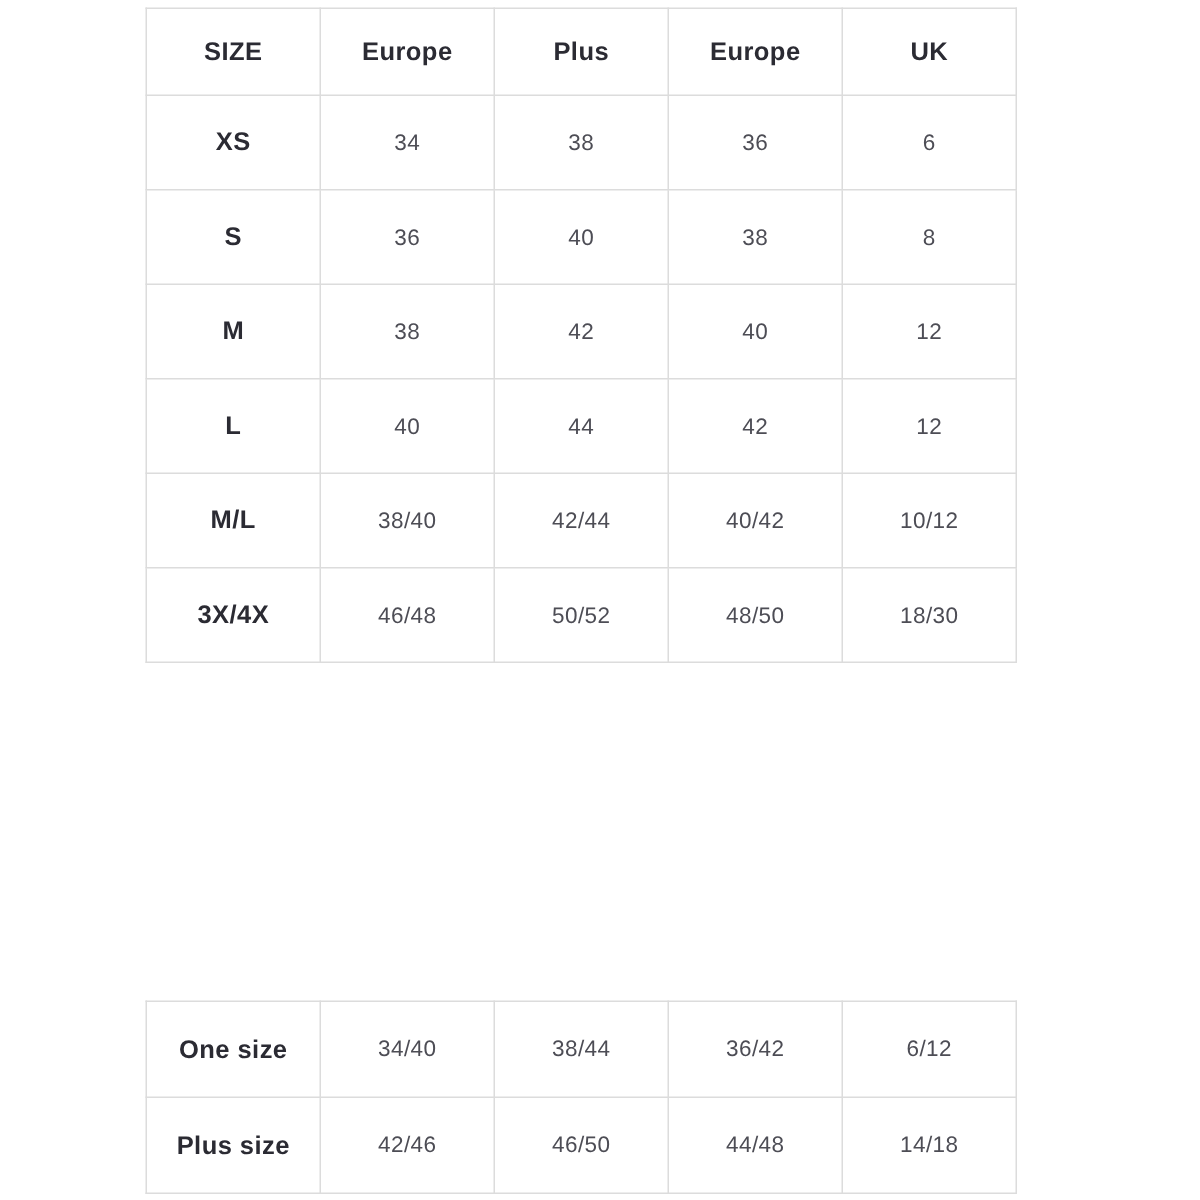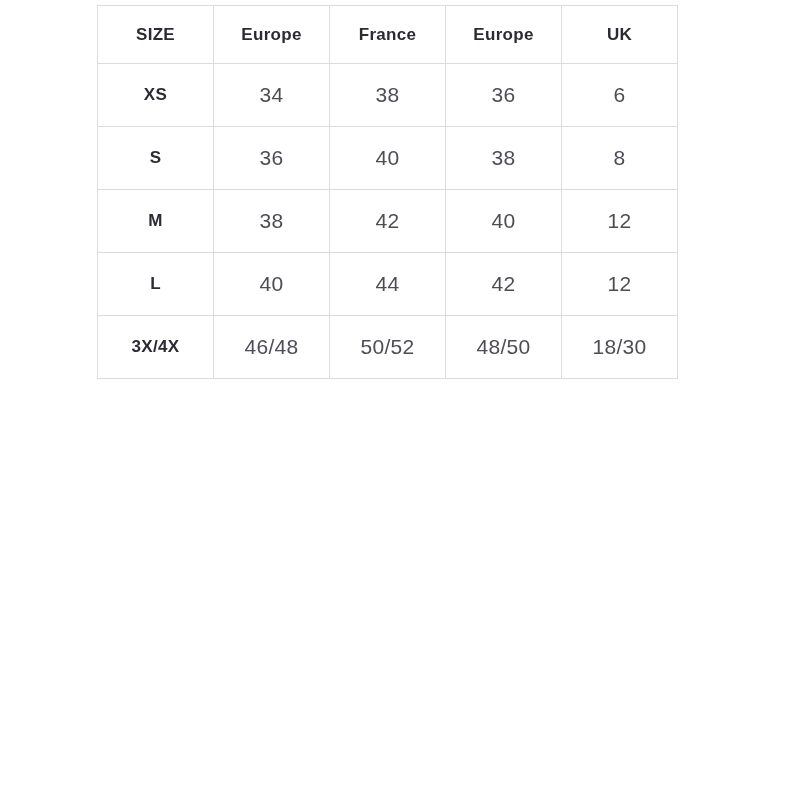--- a/index.html
+++ b/index.html
@@ -35,36 +35,36 @@
   .main-table tbody th, .main-table tbody td { height: 63px; }
   .secondary-table th, .secondary-table td { height: 64px; }
   .size-table th {
     font-weight: 700;
     font-size: 17px;
     color: #2b2b33;
     letter-spacing: 0.3px;
   }
   .size-table td {
     font-weight: 400;
-    font-size: 21px;
+    font-size: 15px;
     color: #4d4d55;
     letter-spacing: 0.3px;
   }
 </style>
 </head>
 <body>
 
 <div class="canvas">
 
   <table class="size-table main-table">
     <thead>
       <tr>
         <th>SIZE</th>
         <th>Europe</th>
-        <th>France</th>
+        <th>Plus</th>
         <th>Europe</th>
         <th>UK</th>
       </tr>
     </thead>
     <tbody>
       <tr>
         <th>XS</th>
         <td>34</td>
         <td>38</td>
         <td>36</td>
@@ -85,27 +85,48 @@
         <td>12</td>
       </tr>
       <tr>
         <th>L</th>
         <td>40</td>
         <td>44</td>
         <td>42</td>
         <td>12</td>
       </tr>
       <tr>
+        <th>M/L</th>
+        <td>38/40</td>
+        <td>42/44</td>
+        <td>40/42</td>
+        <td>10/12</td>
+      </tr>
+      <tr>
         <th>3X/4X</th>
         <td>46/48</td>
         <td>50/52</td>
         <td>48/50</td>
         <td>18/30</td>
       </tr>
     </tbody>
   </table>
 
   <table class="size-table secondary-table">
     <tbody>
+      <tr>
+        <th>One size</th>
+        <td>34/40</td>
+        <td>38/44</td>
+        <td>36/42</td>
+        <td>6/12</td>
+      </tr>
+      <tr>
+        <th>Plus size</th>
+        <td>42/46</td>
+        <td>46/50</td>
+        <td>44/48</td>
+        <td>14/18</td>
+      </tr>
     </tbody>
   </table>
 
 </div>
 
 </body></html>

